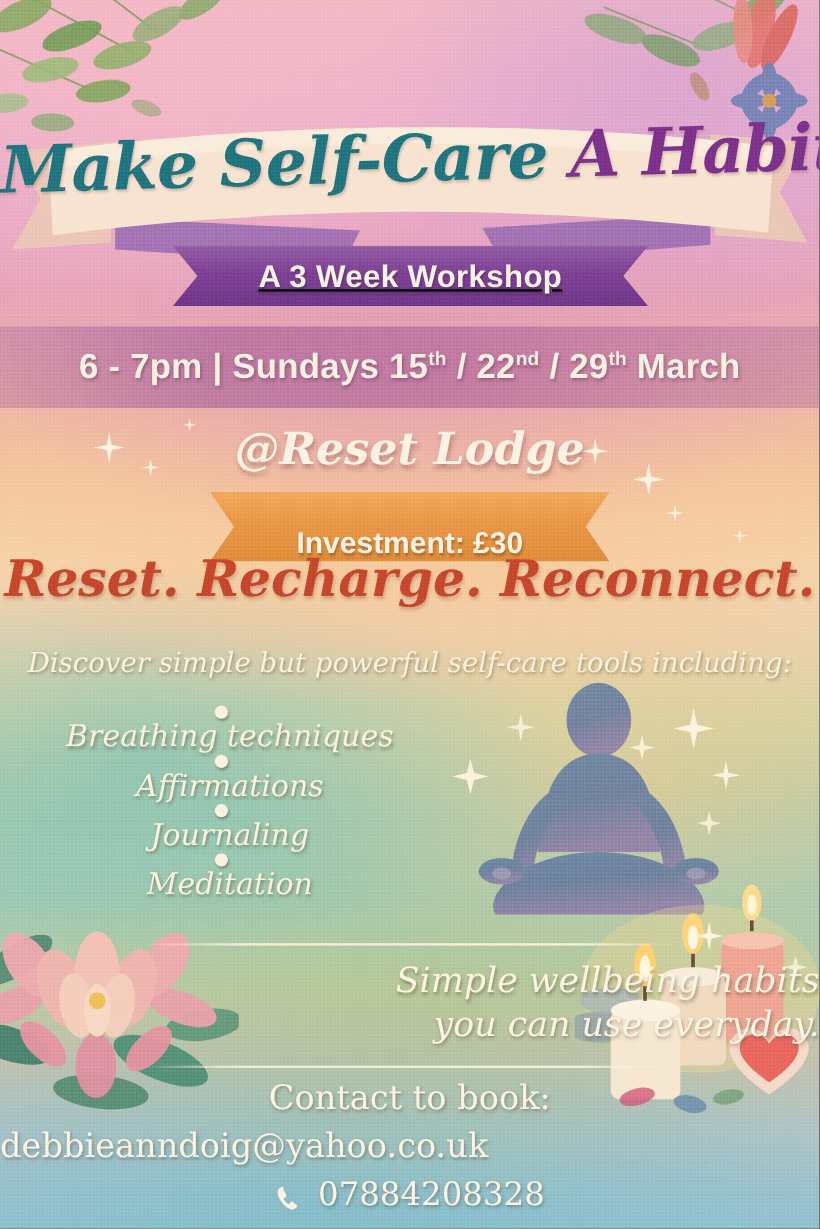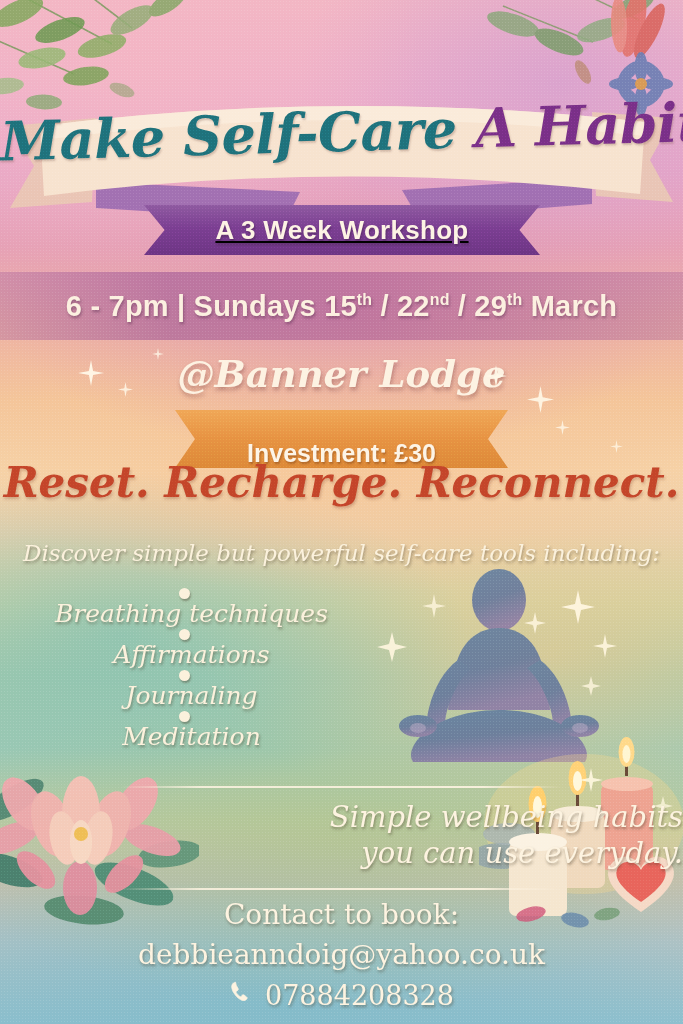--- a/index.html
+++ b/index.html
@@ -242,30 +242,29 @@
     top: 898px; left: 0; width: 683px;
     text-align: center;
     font-family: "DejaVu Serif", serif;
     font-size: 28px;
     color: #fdf3e0;
     text-shadow: 1px 2px 3px rgba(70,60,40,0.45);
   }
   #contact-email {
     position: absolute;
     top: 938px; left: 0; width: 683px;
-    text-align: center;
     font-family: "DejaVu Serif", serif;
     font-size: 28px;
     color: #fdf3e0;
     text-shadow: 1px 2px 3px rgba(70,60,40,0.45);
   }
   #contact-phone-row {
     position: absolute;
     top: 980px; left: 0; width: 683px;
-    display: flex; align-items: flex-start; justify-content: center; gap: 12px;
+    display: flex; align-items: flex-end; justify-content: center; gap: 12px;
   }
   #contact-phone {
     font-family: "DejaVu Serif", serif;
     font-size: 27px;
     color: #fdf3e0;
     text-shadow: 1px 2px 3px rgba(70,60,40,0.45);
   }
   #phone-icon { width: 24px; height: 24px; display: block; }
 
   .spark { position: absolute; pointer-events: none; }
@@ -347,21 +346,21 @@
   </div>
 
   <div id="subtitle-ribbon" class="right-notch">
     <span id="subtitle-text">A 3 Week Workshop</span>
   </div>
 
   <div id="date-band">
     <div id="date-text">6 - 7pm | Sundays 15<sup>th</sup> / 22<sup>nd</sup> / 29<sup>th</sup> March</div>
   </div>
 
-  <div id="venue-text">@Banner Lodge</div>
+  <div id="venue-text">@Reset Lodge</div>
 
   <div id="investment-ribbon">
     <span id="investment-text">Investment: £30</span>
   </div>
 
   <div id="tagline-text">Reset. Recharge. Reconnect.</div>
 
   <svg class="spark" style="top:360px;left:78px;width:26px;height:26px" viewBox="0 0 20 20">
       <path d="M10 0 L11.6 8.4 L20 10 L11.6 11.6 L10 20 L8.4 11.6 L0 10 L8.4 8.4 Z" fill="#fff8e8" opacity="0.95"></path>
     </svg>

